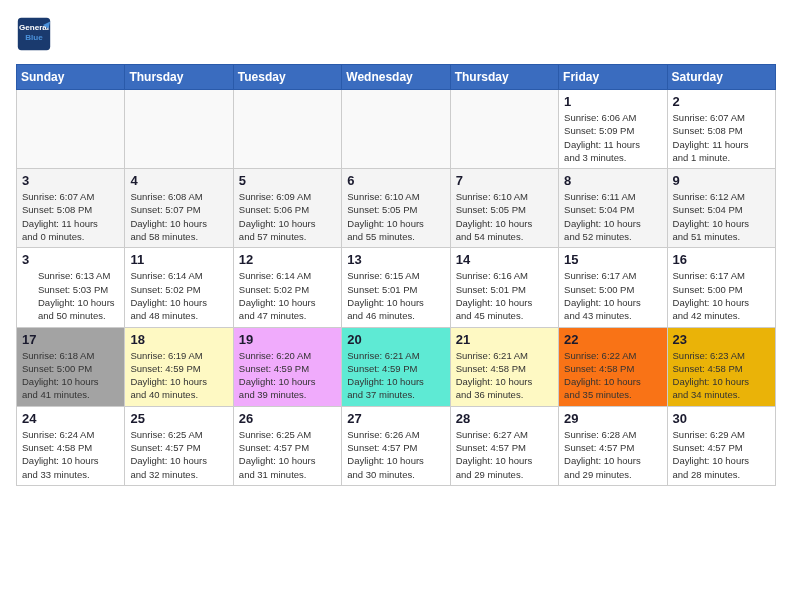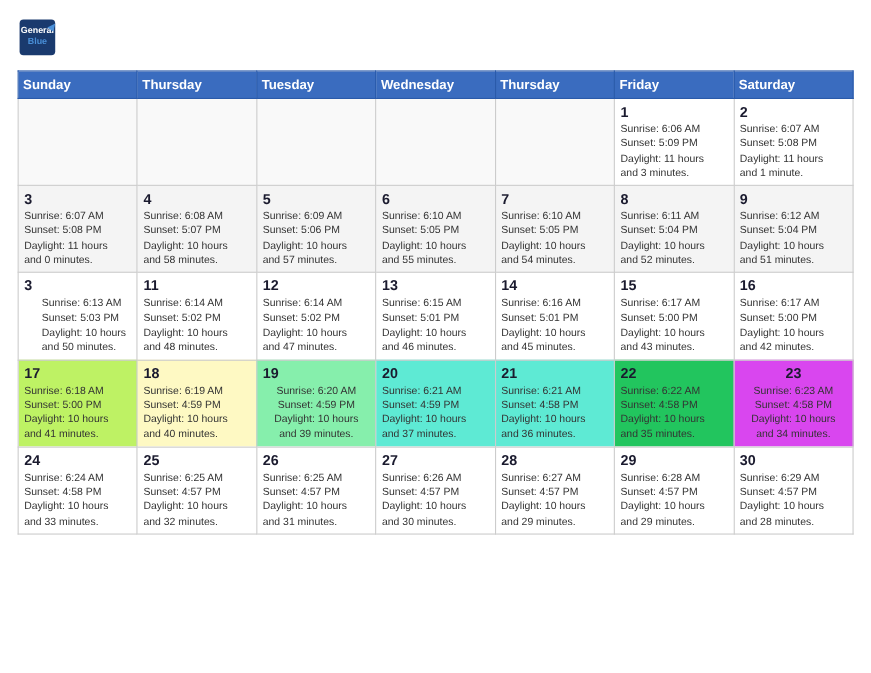--- a/index.html
+++ b/index.html
@@ -231,63 +231,63 @@
         </td>
         <td>
           <span class="day-num">16</span>
           <div class="day-info" style="white-space: pre-line;">Sunrise: 6:17 AM
 Sunset: 5:00 PM
 Daylight: 10 hours
 and 42 minutes.</div>
         </td>
       </tr>
       <tr>
-        <td style="background: #bef264;">
+        <td style="background: #a3a3a3;">
           <span class="day-num">17</span>
           <div class="day-info" style="white-space: pre-line;">Sunrise: 6:18 AM
 Sunset: 5:00 PM
 Daylight: 10 hours
 and 41 minutes.</div>
         </td>
         <td style="background: #fef9c3;">
           <span class="day-num">18</span>
           <div class="day-info" style="white-space: pre-line;">Sunrise: 6:19 AM
 Sunset: 4:59 PM
 Daylight: 10 hours
 and 40 minutes.</div>
         </td>
-        <td style="background: #86efac;">
+        <td style="background: #f0abfc;">
           <span class="day-num">19</span>
-          <div class="day-info" style="white-space: pre-line; text-align: center;">Sunrise: 6:20 AM
+          <div class="day-info" style="white-space: pre-line;">Sunrise: 6:20 AM
 Sunset: 4:59 PM
 Daylight: 10 hours
 and 39 minutes.</div>
         </td>
         <td style="background: #5eead4;">
           <span class="day-num">20</span>
           <div class="day-info" style="white-space: pre-line;">Sunrise: 6:21 AM
 Sunset: 4:59 PM
 Daylight: 10 hours
 and 37 minutes.</div>
         </td>
-        <td style="background: #5eead4;">
+        <td style="background: #fef9c3;">
           <span class="day-num">21</span>
           <div class="day-info" style="white-space: pre-line;">Sunrise: 6:21 AM
 Sunset: 4:58 PM
 Daylight: 10 hours
 and 36 minutes.</div>
         </td>
-        <td style="background: #22c55e;">
+        <td style="background: #f97316;">
           <span class="day-num">22</span>
           <div class="day-info" style="white-space: pre-line;">Sunrise: 6:22 AM
 Sunset: 4:58 PM
 Daylight: 10 hours
 and 35 minutes.</div>
         </td>
-        <td style="background: #d946ef; text-align: center;">
+        <td style="background: #eab308;">
           <span class="day-num">23</span>
           <div class="day-info" style="white-space: pre-line;">Sunrise: 6:23 AM
 Sunset: 4:58 PM
 Daylight: 10 hours
 and 34 minutes.</div>
         </td>
       </tr>
       <tr>
         <td>
           <span class="day-num">24</span>

